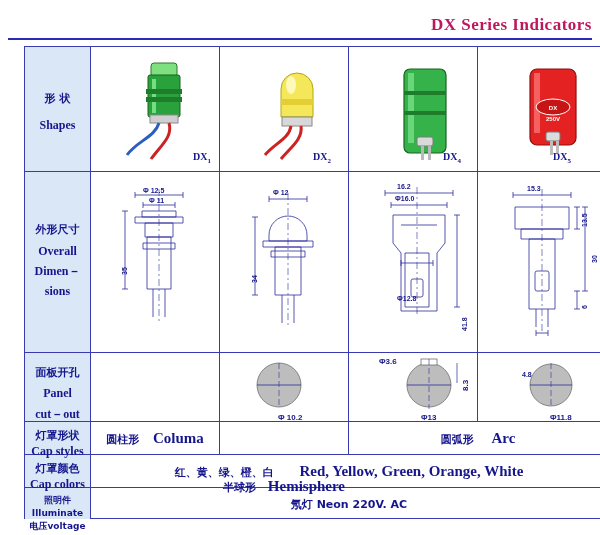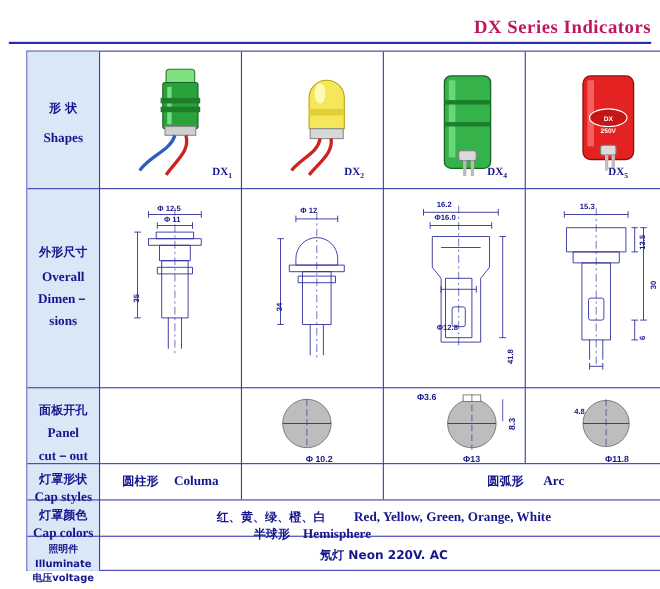--- a/index.html
+++ b/index.html
@@ -66,21 +66,21 @@
     position:absolute;font-size:7px;color:#16168c;
     font-family:"Liberation Sans", sans-serif;
     white-space:nowrap;
   }
   .dimtxt.rot{transform:rotate(-90deg);transform-origin:left top;}
 
   .centertxt{
     position:absolute;text-align:center;font-size:11px;color:#16168c;
     font-family:"DejaVu Sans", sans-serif;
   }
-  .centertxt .en{font-family:"Liberation Serif", serif;font-size:12px;}
+  .centertxt .en{font-family:"Liberation Serif", serif;font-size:15px;}
 
   svg{display:block;overflow:visible;}
 </style>
 </head>
 <body>
 
 <div class="page">
 
   <div class="header">
     <div class="title-en">DX  Series  Indicators</div>

